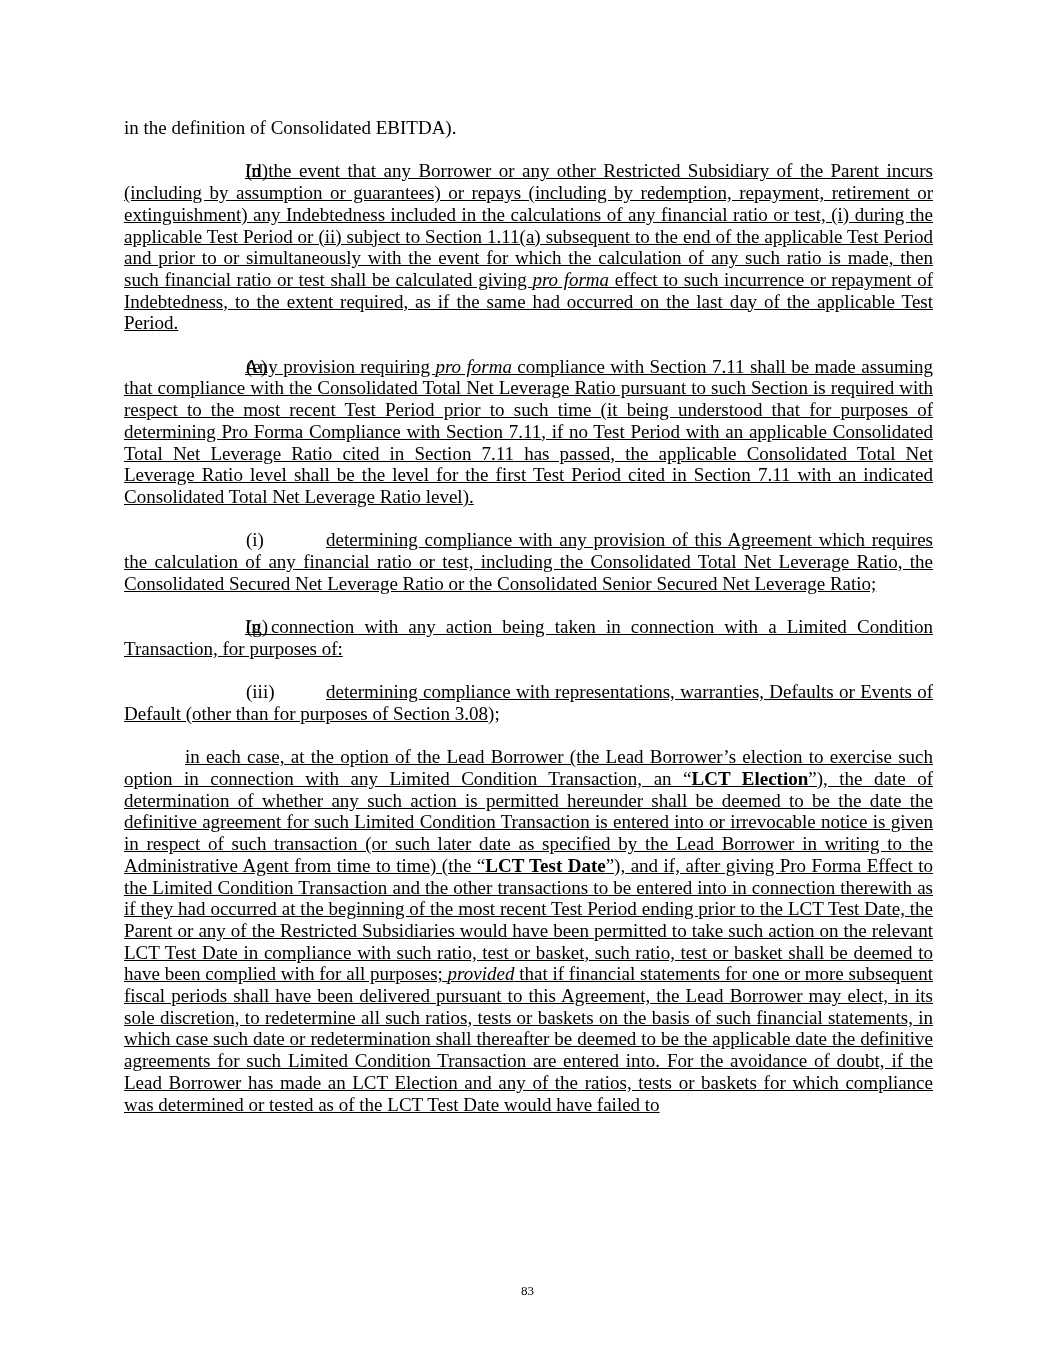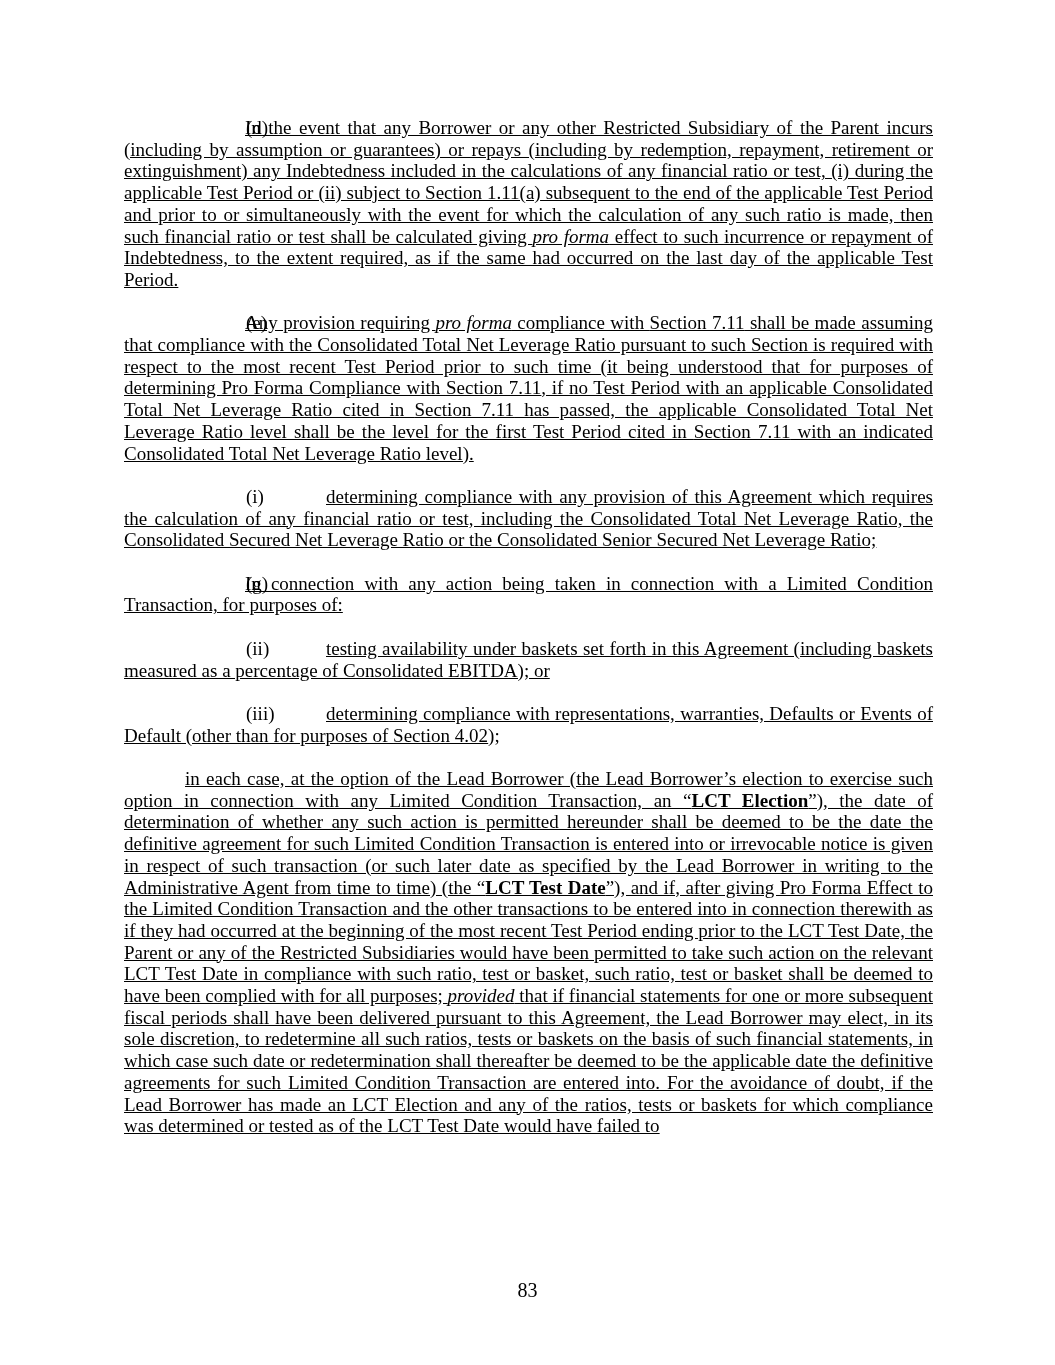--- a/index.html
+++ b/index.html
@@ -33,32 +33,32 @@
   .run-b { font-weight: 700; }
   .run-u { text-decoration: underline; }
   .run-lbl  { display: inline-block; width: 60px;  font-style: normal; }
   .run-lbl2 { display: inline-block; width: 141px; font-style: normal; }
   .page-footer {
     position: absolute;
     top: 1280px;
     left: 0;
     width: 1055px;
     text-align: center;
-    font-size: 20px;
+    font-size: 13px;
   }
 </style>
 </head>
 <body>
 
 <div class="doc-page">
   <div class="doc-body">
+    <p class="para"><span class="run-n">in the definition of Consolidated EBITDA).</span></p>
     <p class="para indent"><span class="run-lbl">(d)</span><span class="run-n">In the event that any Borrower or any other Restricted Subsidiary of the Parent incurs (including by assumption or guarantees) or repays (including by redemption, repayment, retirement or extinguishment) any Indebtedness included in the calculations of any financial ratio or test, (i) during the applicable Test Period or (ii) subject to </span><span class="run-u">Section 1.11(a)</span><span class="run-n"> subsequent to the end of the applicable Test Period and prior to or simultaneously with the event for which the calculation of any such ratio is made, then such financial ratio or test shall be calculated giving </span><span class="run-i">pro forma</span><span class="run-n"> effect to such incurrence or repayment of Indebtedness, to the extent required, as if the same had occurred on the last day of the applicable Test Period.</span></p>
     <p class="para indent"><span class="run-lbl">(e)</span><span class="run-n">Any provision requiring </span><span class="run-i">pro forma</span><span class="run-n"> compliance with </span><span class="run-u">Section 7.11</span><span class="run-n"> shall be made assuming that compliance with the Consolidated Total Net Leverage Ratio pursuant to such Section is required with respect to the most recent Test Period prior to such time (it being understood that for purposes of determining Pro Forma Compliance with </span><span class="run-u">Section 7.11</span><span class="run-n">, if no Test Period with an applicable Consolidated Total Net Leverage Ratio cited in </span><span class="run-u">Section 7.11</span><span class="run-n"> has passed, the applicable Consolidated Total Net Leverage Ratio level shall be the level for the first Test Period cited in </span><span class="run-u">Section 7.11</span><span class="run-n"> with an indicated Consolidated Total Net Leverage Ratio level).</span></p>
     <p class="para indent"><span class="run-lbl2">(i)</span><span class="run-n">determining compliance with any provision of this Agreement which requires the calculation of any financial ratio or test, including the Consolidated Total Net Leverage Ratio, the Consolidated Secured Net Leverage Ratio or the Consolidated Senior Secured Net Leverage Ratio;</span></p>
     <p class="para indent"><span class="run-lbl">(g)</span><span class="run-n">In connection with any action being taken in connection with a Limited Condition Transaction, for purposes of:</span></p>
-    <p class="para indent"><span class="run-lbl2">(ii)</span><span class="run-n">testing availability under baskets set forth in this Agreement (including baskets measured as a percentage of Consolidated EBITDA); or</span></p>
-    <p class="para indent"><span class="run-lbl2">(iii)</span><span class="run-n">determining compliance with representations, warranties, Defaults or Events of Default (other than for purposes of </span><span class="run-u">Section 4.02</span><span class="run-n">);</span></p>
+    <p class="para indent"><span class="run-lbl2">(iii)</span><span class="run-n">determining compliance with representations, warranties, Defaults or Events of Default (other than for purposes of </span><span class="run-u">Section 3.08</span><span class="run-n">);</span></p>
     <p class="para indent"><span class="run-n">in each case, at the option of the Lead Borrower (the Lead Borrower’s election to exercise such option in connection with any Limited Condition Transaction, an “</span><span class="run-b">LCT Election</span><span class="run-n">”), the date of determination of whether any such action is permitted hereunder shall be deemed to be the date the definitive agreement for such Limited Condition Transaction is entered into or irrevocable notice is given in respect of such transaction (or such later date as specified by the Lead Borrower in writing to the Administrative Agent from time to time) (the “</span><span class="run-b">LCT Test Date</span><span class="run-n">”), and if, after giving Pro Forma Effect to the Limited Condition Transaction and the other transactions to be entered into in connection therewith as if they had occurred at the beginning of the most recent Test Period ending prior to the LCT Test Date, the Parent or any of the Restricted Subsidiaries would have been permitted to take such action on the relevant LCT Test Date in compliance with such ratio, test or basket, such ratio, test or basket shall be deemed to have been complied with for all purposes; </span><span class="run-i">provided</span><span class="run-n"> that if financial statements for one or more subsequent fiscal periods shall have been delivered pursuant to this Agreement, the Lead Borrower may elect, in its sole discretion, to redetermine all such ratios, tests or baskets on the basis of such financial statements, in which case such date or redetermination shall thereafter be deemed to be the applicable date the definitive agreements for such Limited Condition Transaction are entered into. For the avoidance of doubt, if the Lead Borrower has made an LCT Election and any of the ratios, tests or baskets for which compliance was determined or tested as of the LCT Test Date would have failed to</span></p>
   </div>
   <div class="page-footer">
     <span>83</span>
   </div>
 </div>
 
 </body></html>

